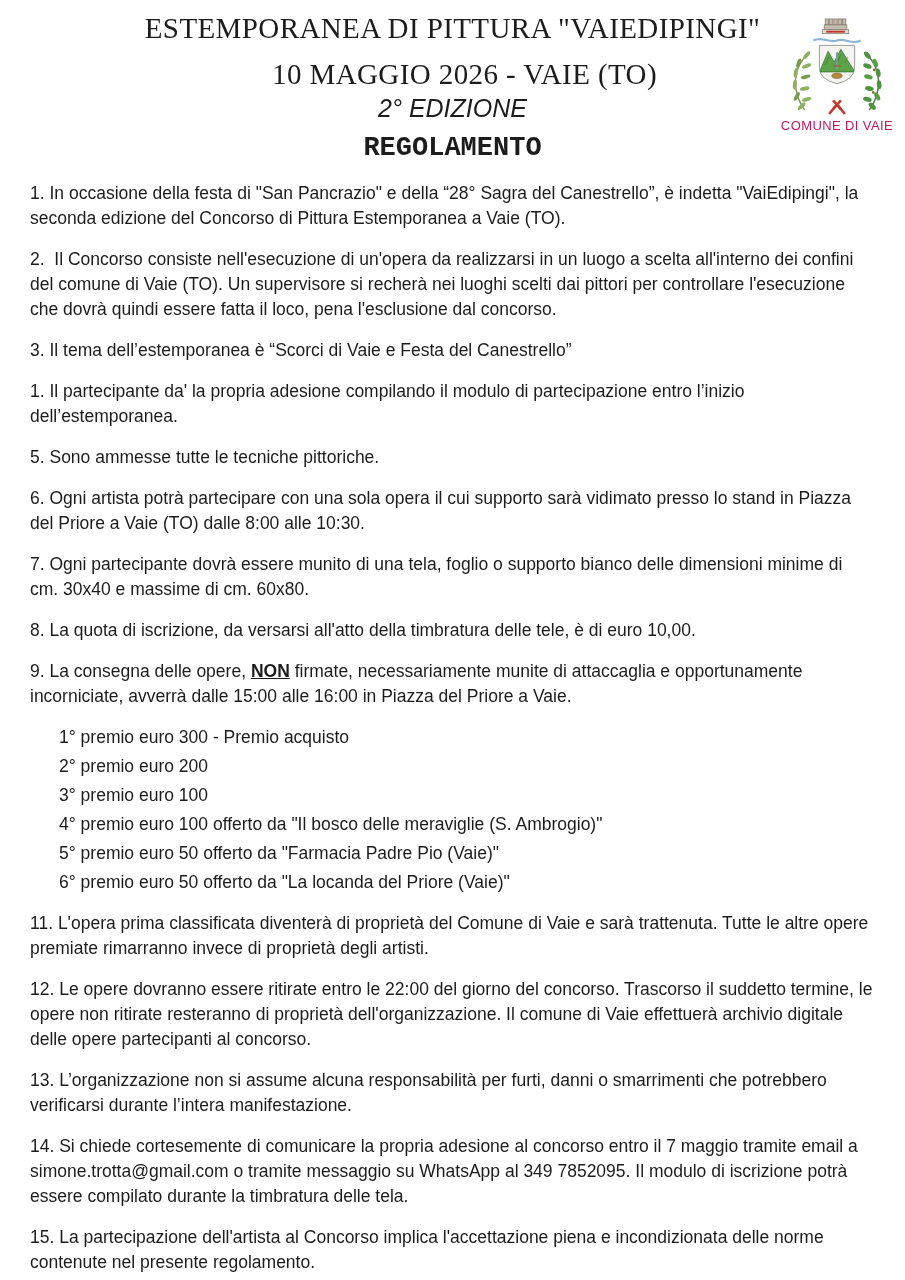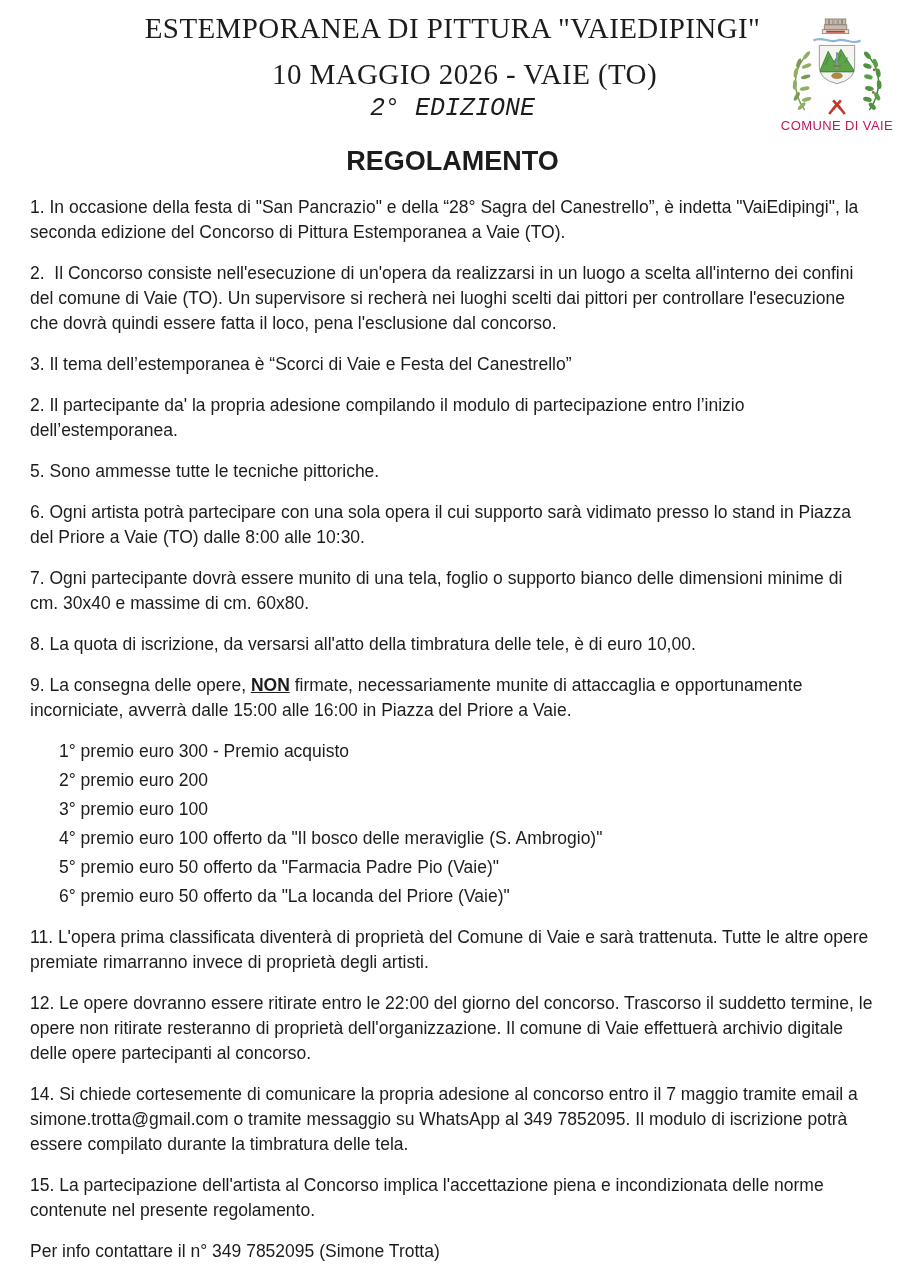--- a/index.html
+++ b/index.html
@@ -25,26 +25,26 @@
     margin: 0 0 13px 0;
   }
   .t2 {
     font-family: "Liberation Serif", serif;
     font-size: 29px; font-weight: 400;
     letter-spacing: 0.4px;
     margin: 0 0 3px 0;
     padding-left: 24px;
   }
   .t3 {
-    font-family: Liberation Mono, monospace;
+    font-family: Liberation Sans, sans-serif;
     font-size: 25px; font-style: italic; font-weight: 400;
-    margin: 0 0 23px 0;
+    margin: 0 0 10px 0;
   }
   .t4 {
-    font-family: Liberation Sans, sans-serif;
+    font-family: Liberation Mono, monospace;
     font-size: 27px; font-weight: 700;
     margin: 0;
   }
   .logo {
     position: absolute; top: 16px; right: 8px;
     width: 120px; text-align: center;
   }
   .logo svg { display: block; margin: 0 auto; }
   .logo-caption {
     font-size: 13px; color: #be185d;
@@ -141,37 +141,38 @@
         </g>
       </svg>
       <div class="logo-caption">COMUNE DI VAIE</div>
     </div>
   </div>
 
   <div class="content">
     <p class="rule">1. In occasione della festa di "San Pancrazio" e della “28° Sagra del Canestrello”, è indetta "VaiEdipingi", la seconda edizione del Concorso di Pittura Estemporanea a Vaie (TO).</p>
     <p class="rule">2.&nbsp; Il Concorso consiste nell'esecuzione di un'opera da realizzarsi in un luogo a scelta all'interno dei confini del comune di Vaie (TO). Un supervisore si recherà nei luoghi scelti dai pittori per controllare l'esecuzione che dovrà quindi essere fatta il loco, pena l'esclusione dal concorso.</p>
     <p class="rule">3. Il tema dell’estemporanea è “Scorci di Vaie e Festa del Canestrello”</p>
-    <p class="rule">2. Il partecipante da' la propria adesione compilando il modulo di partecipazione entro l’inizio dell’estemporanea.</p>
+    <p class="rule">1. Il partecipante da' la propria adesione compilando il modulo di partecipazione entro l’inizio dell’estemporanea.</p>
     <p class="rule">5. Sono ammesse tutte le tecniche pittoriche.</p>
     <p class="rule">6. Ogni artista potrà partecipare con una sola opera il cui supporto sarà vidimato presso lo stand in Piazza del Priore a Vaie (TO) dalle 8:00 alle 10:30.</p>
     <p class="rule">7. Ogni partecipante dovrà essere munito di una tela, foglio o supporto bianco delle dimensioni minime di cm. 30x40 e massime di cm. 60x80.</p>
     <p class="rule">8. La quota di iscrizione, da versarsi all'atto della timbratura delle tele, è di euro 10,00.</p>
     <p class="rule"><span>9. La consegna delle opere, </span><span class="nn">NON</span><span> firmate, necessariamente munite di attaccaglia e opportunamente incorniciate, avverrà dalle 15:00 alle 16:00 in Piazza del Priore a Vaie.</span></p>
 
     <div class="prizes">
       <p class="prize">1° premio euro 300 - Premio acquisto</p>
       <p class="prize">2° premio euro 200</p>
       <p class="prize">3° premio euro 100</p>
       <p class="prize prize-gap">4° premio euro 100 offerto da "Il bosco delle meraviglie (S. Ambrogio)"</p>
       <p class="prize">5° premio euro 50 offerto da "Farmacia Padre Pio (Vaie)"</p>
       <p class="prize">6° premio euro 50 offerto da "La locanda del Priore (Vaie)"</p>
     </div>
 
     <p class="rule">11. L'opera prima classificata diventerà di proprietà del Comune di Vaie e sarà trattenuta. Tutte le altre opere premiate rimarranno invece di proprietà degli artisti.</p>
     <p class="rule">12. Le opere dovranno essere ritirate entro le 22:00 del giorno del concorso. Trascorso il suddetto termine, le opere non ritirate resteranno di proprietà dell'organizzazione. Il comune di Vaie effettuerà archivio digitale delle opere partecipanti al concorso.</p>
+    <p class="rule">13. L’organizzazione non si assume alcuna responsabilità per furti, danni o smarrimenti che potrebbero verificarsi durante l’intera manifestazione.</p>
     <p class="rule">14. Si chiede cortesemente di comunicare la propria adesione al concorso entro il 7 maggio tramite email a simone.trotta@gmail.com o tramite messaggio su WhatsApp al 349 7852095. Il modulo di iscrizione potrà essere compilato durante la timbratura delle tela.</p>
     <p class="rule">15. La partecipazione dell'artista al Concorso implica l'accettazione piena e incondizionata delle norme contenute nel presente regolamento.</p>
 
     <p class="footer-line">Per info contattare il n° 349 7852095 (Simone Trotta)</p>
   </div>
 
 </div>
 
 </body></html>

